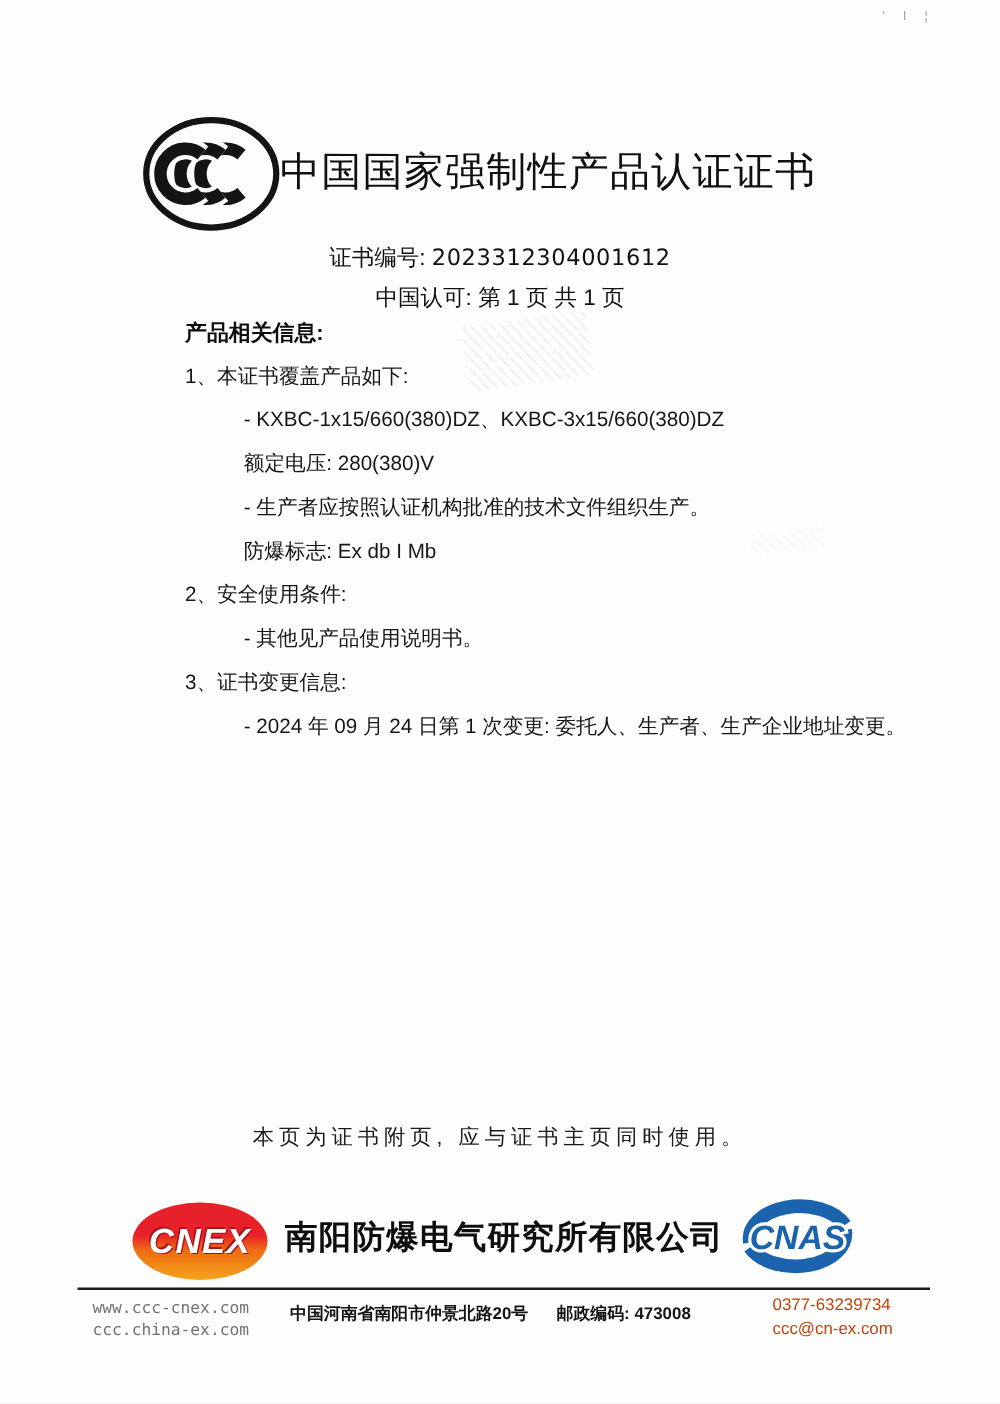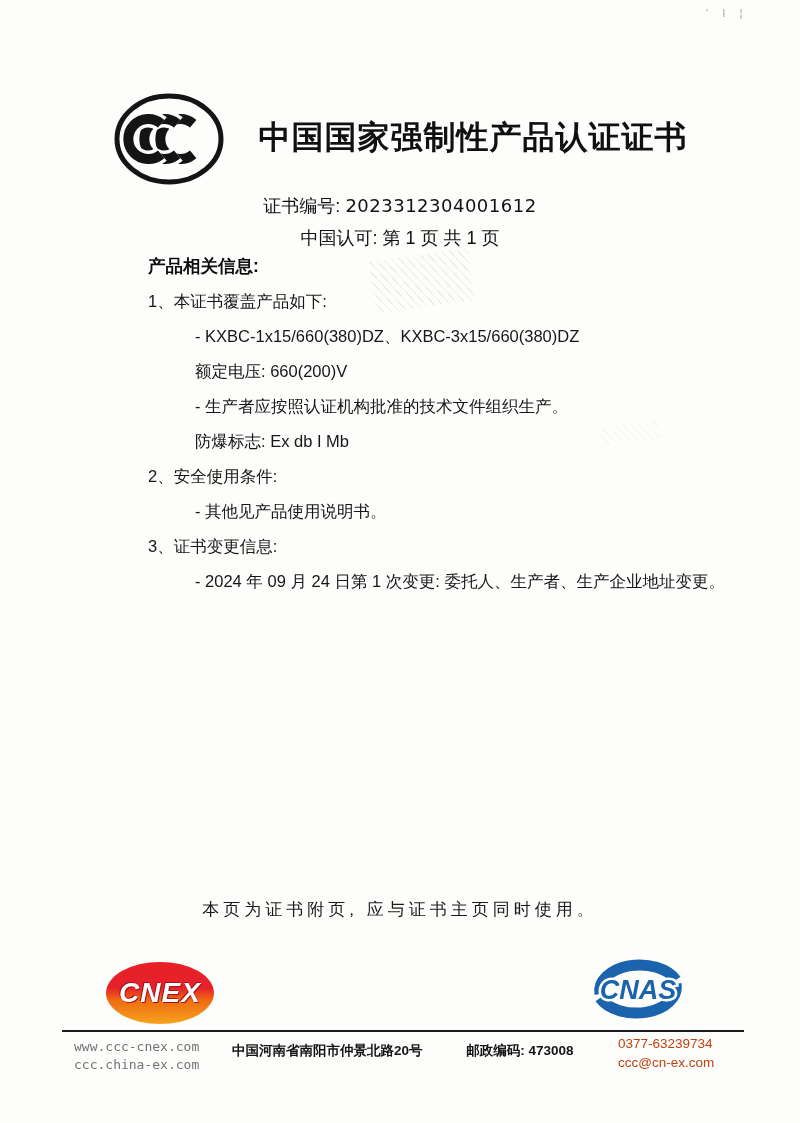--- a/index.html
+++ b/index.html
@@ -8,23 +8,23 @@
     width:800px;height:1123px;
     margin:0 auto;
     background:#fdfdfc;
     font-family:"Liberation Sans","DejaVu Sans",sans-serif;
     color:#1c1c1c;
     overflow:hidden;
   }
   
   .ccc-logo{position:absolute;left:112px;top:92px;width:114px;height:94px;}
   .doc-title{
-    position:absolute;left:238px;top:116px;width:470px;
-    font-size:32px;font-weight:bold;color:#101010;
-    letter-spacing:1px;white-space:nowrap;text-align:center;
+    position:absolute;left:224px;top:116px;width:470px;
+    font-size:32px;font-weight:normal;color:#101010;
+    letter-spacing:1px;white-space:nowrap;
   }
   .cert-line{
     position:absolute;left:0;width:800px;text-align:center;
     font-weight:normal;font-size:18px;color:#111;white-space:nowrap;
   }
   .cert-line .num{font-family:"DejaVu Sans",sans-serif;letter-spacing:.5px;}
   .line-certno{top:194px;}
   .line-attach{top:226px;}
   
   .body-block{position:absolute;left:128px;top:256px;width:580px;font-size:16.5px;}
@@ -66,21 +66,21 @@
   }
   .foot-web{
     position:absolute;left:74px;top:1038px;
     font-family:"DejaVu Sans Mono","Liberation Mono",monospace;
     font-size:13px;line-height:18px;color:#737373;white-space:nowrap;
   }
   .foot-addr{
     position:absolute;left:232px;top:1042px;font-size:13.5px;font-weight:600;
     color:#141414;white-space:nowrap;
   }
-  .foot-addr .postal{margin-left:40px;}
+  .foot-addr .postal{margin-left:19px;}
   .foot-right{
     position:absolute;left:618px;top:1034px;font-size:13.5px;line-height:19px;
     color:#c2410c;white-space:nowrap;
   }
   
   .artifact{position:absolute;pointer-events:none;}
   .hatch{
     background:repeating-linear-gradient(55deg,rgba(120,120,120,.28) 0 1px,transparent 1px 6px);
     opacity:.45;transform:rotate(-8deg);
   }
@@ -111,35 +111,36 @@
   </div>
   <div class="cert-line line-attach">
     <span>中国认可:</span>
     <span>第 1 页  共 1 页</span>
   </div>
 
   <div class="body-block">
     <div class="bline head">产品相关信息:</div>
     <div class="bline">1、本证书覆盖产品如下:</div>
     <div class="bline ind">- KXBC-1x15/660(380)DZ、KXBC-3x15/660(380)DZ</div>
-    <div class="bline ind">额定电压: 660(200)V</div>
+    <div class="bline ind">额定电压: 280(380)V</div>
     <div class="bline ind">- 生产者应按照认证机构批准的技术文件组织生产。</div>
     <div class="bline ind">防爆标志: Ex db I Mb</div>
     <div class="bline">2、安全使用条件:</div>
     <div class="bline ind">- 其他见产品使用说明书。</div>
     <div class="bline">3、证书变更信息:</div>
     <div class="bline ind">- 2024 年 09 月 24 日第 1 次变更: 委托人、生产者、生产企业地址变更。</div>
   </div>
 
   <div class="page-note">本页为证书附页, 应与证书主页同时使用。</div>
 
   <div class="cnex-logo">
     <span class="cnex-text">CNEX</span>
   </div>
 
+  <div class="company-name">南阳防爆电气研究所有限公司</div>
 
   <div class="cnas-wrap">
     <svg class="cnas-logo" viewBox="0 0 92 66">
       <path d="M 8 38 A 40 26 0 0 1 84 24" fill="none" stroke="#1c63ad" stroke-width="11"></path>
       <path d="M 84 28 A 40 26 0 0 1 8 42" fill="none" stroke="#1c63ad" stroke-width="11"></path>
       <text x="46" y="43" text-anchor="middle" font-family="Liberation Sans, DejaVu Sans, sans-serif" font-size="27" font-weight="bold" font-style="italic" fill="#1c63ad" stroke="#fdfdfc" stroke-width="5" paint-order="stroke">CNAS</text>
     </svg>
   </div>
 
   <div class="footer-rule"></div>

